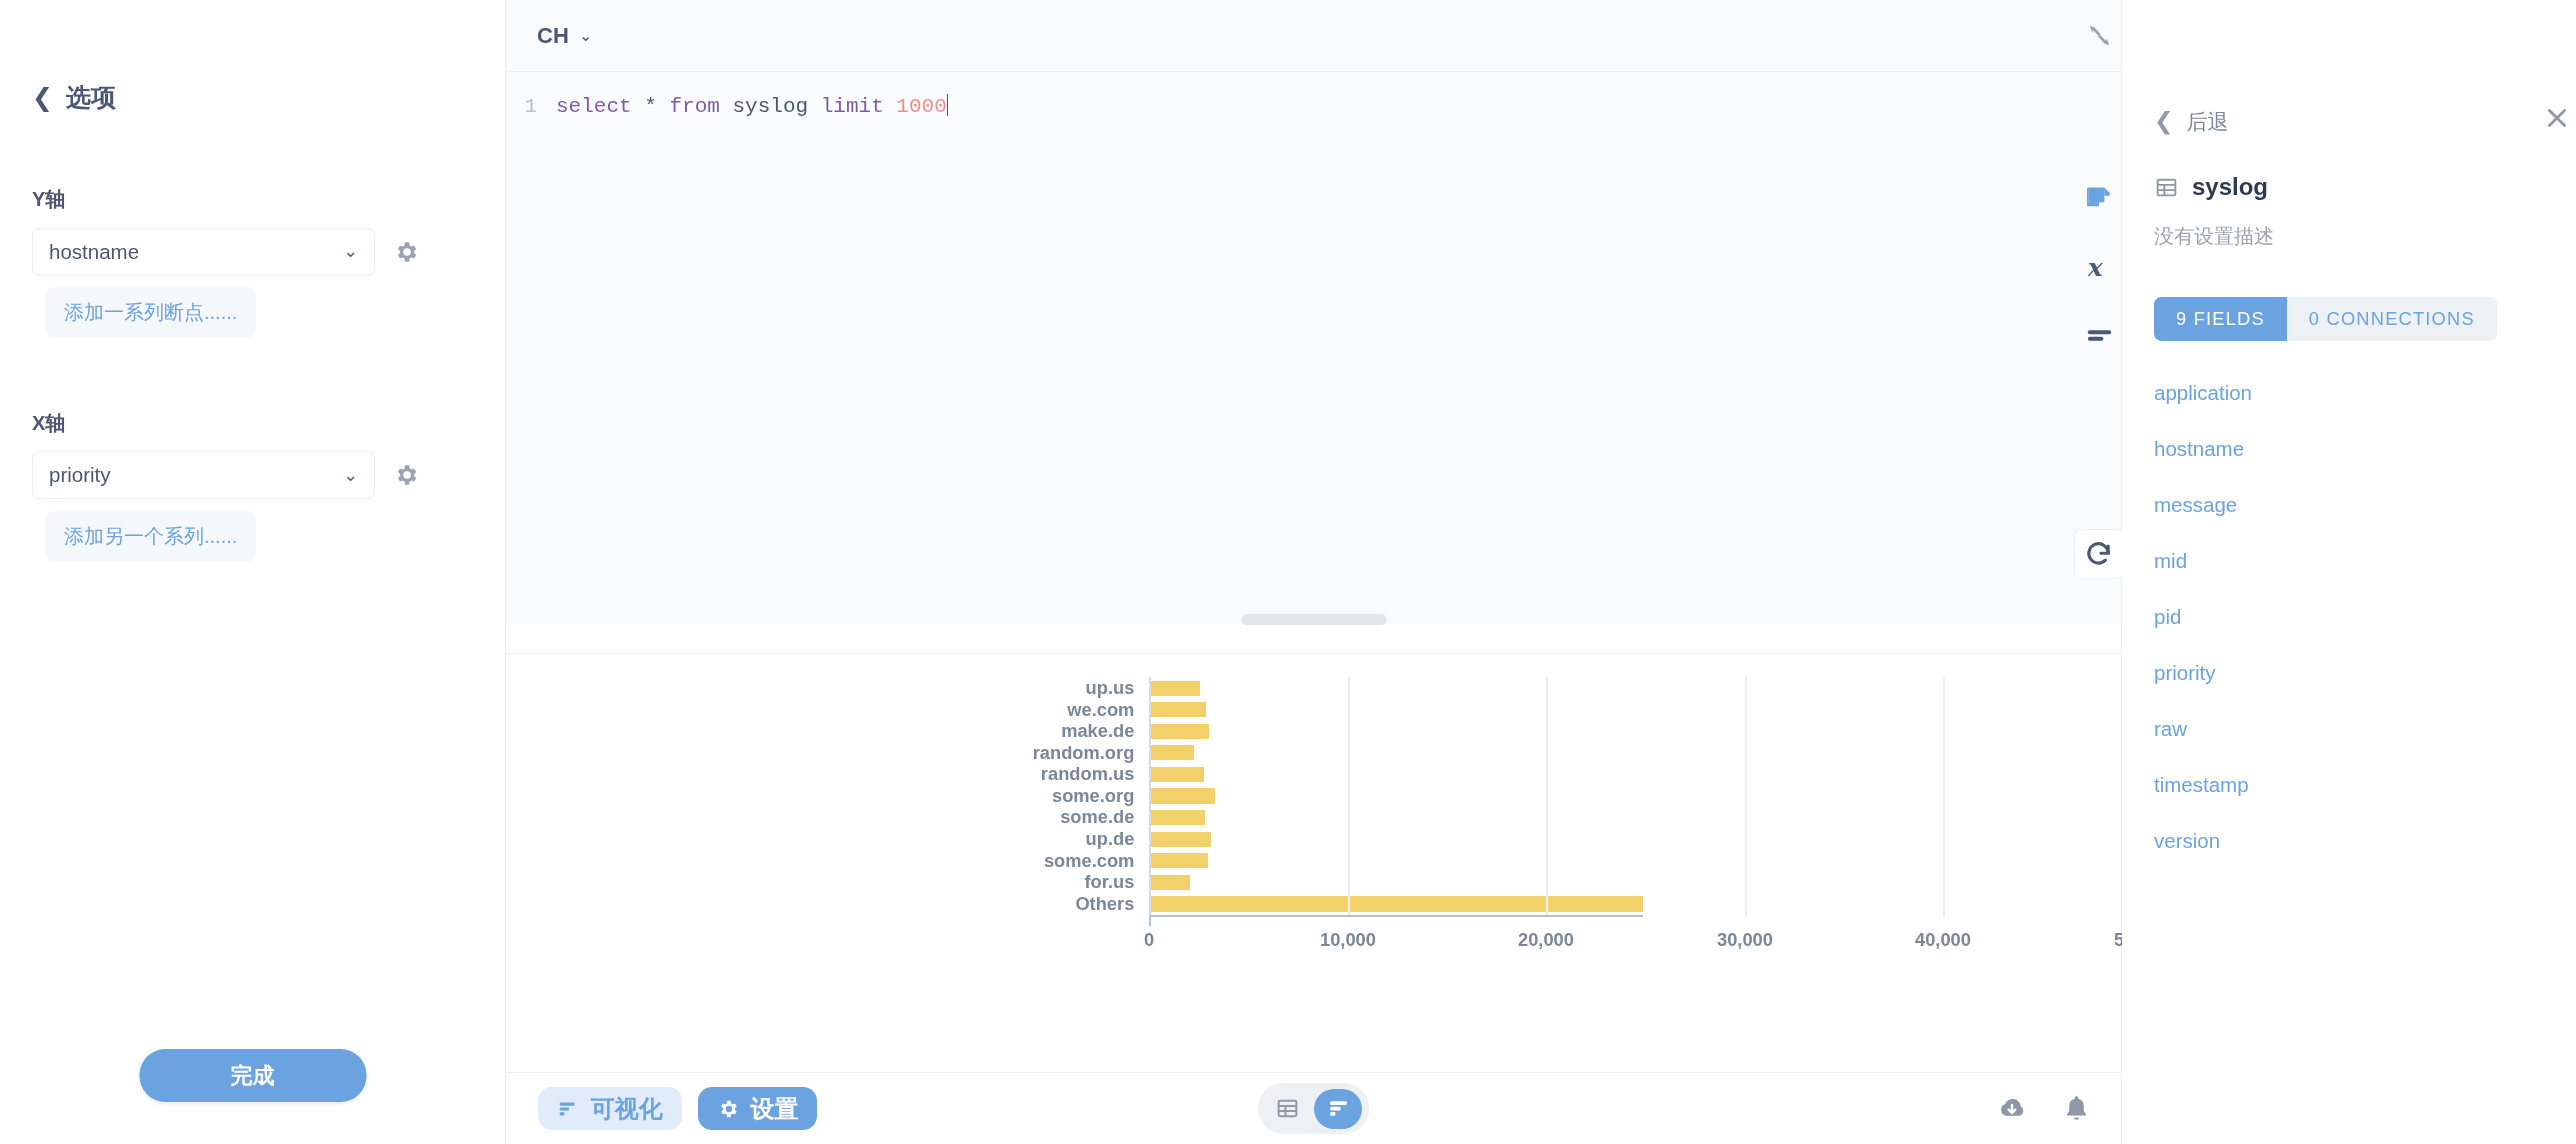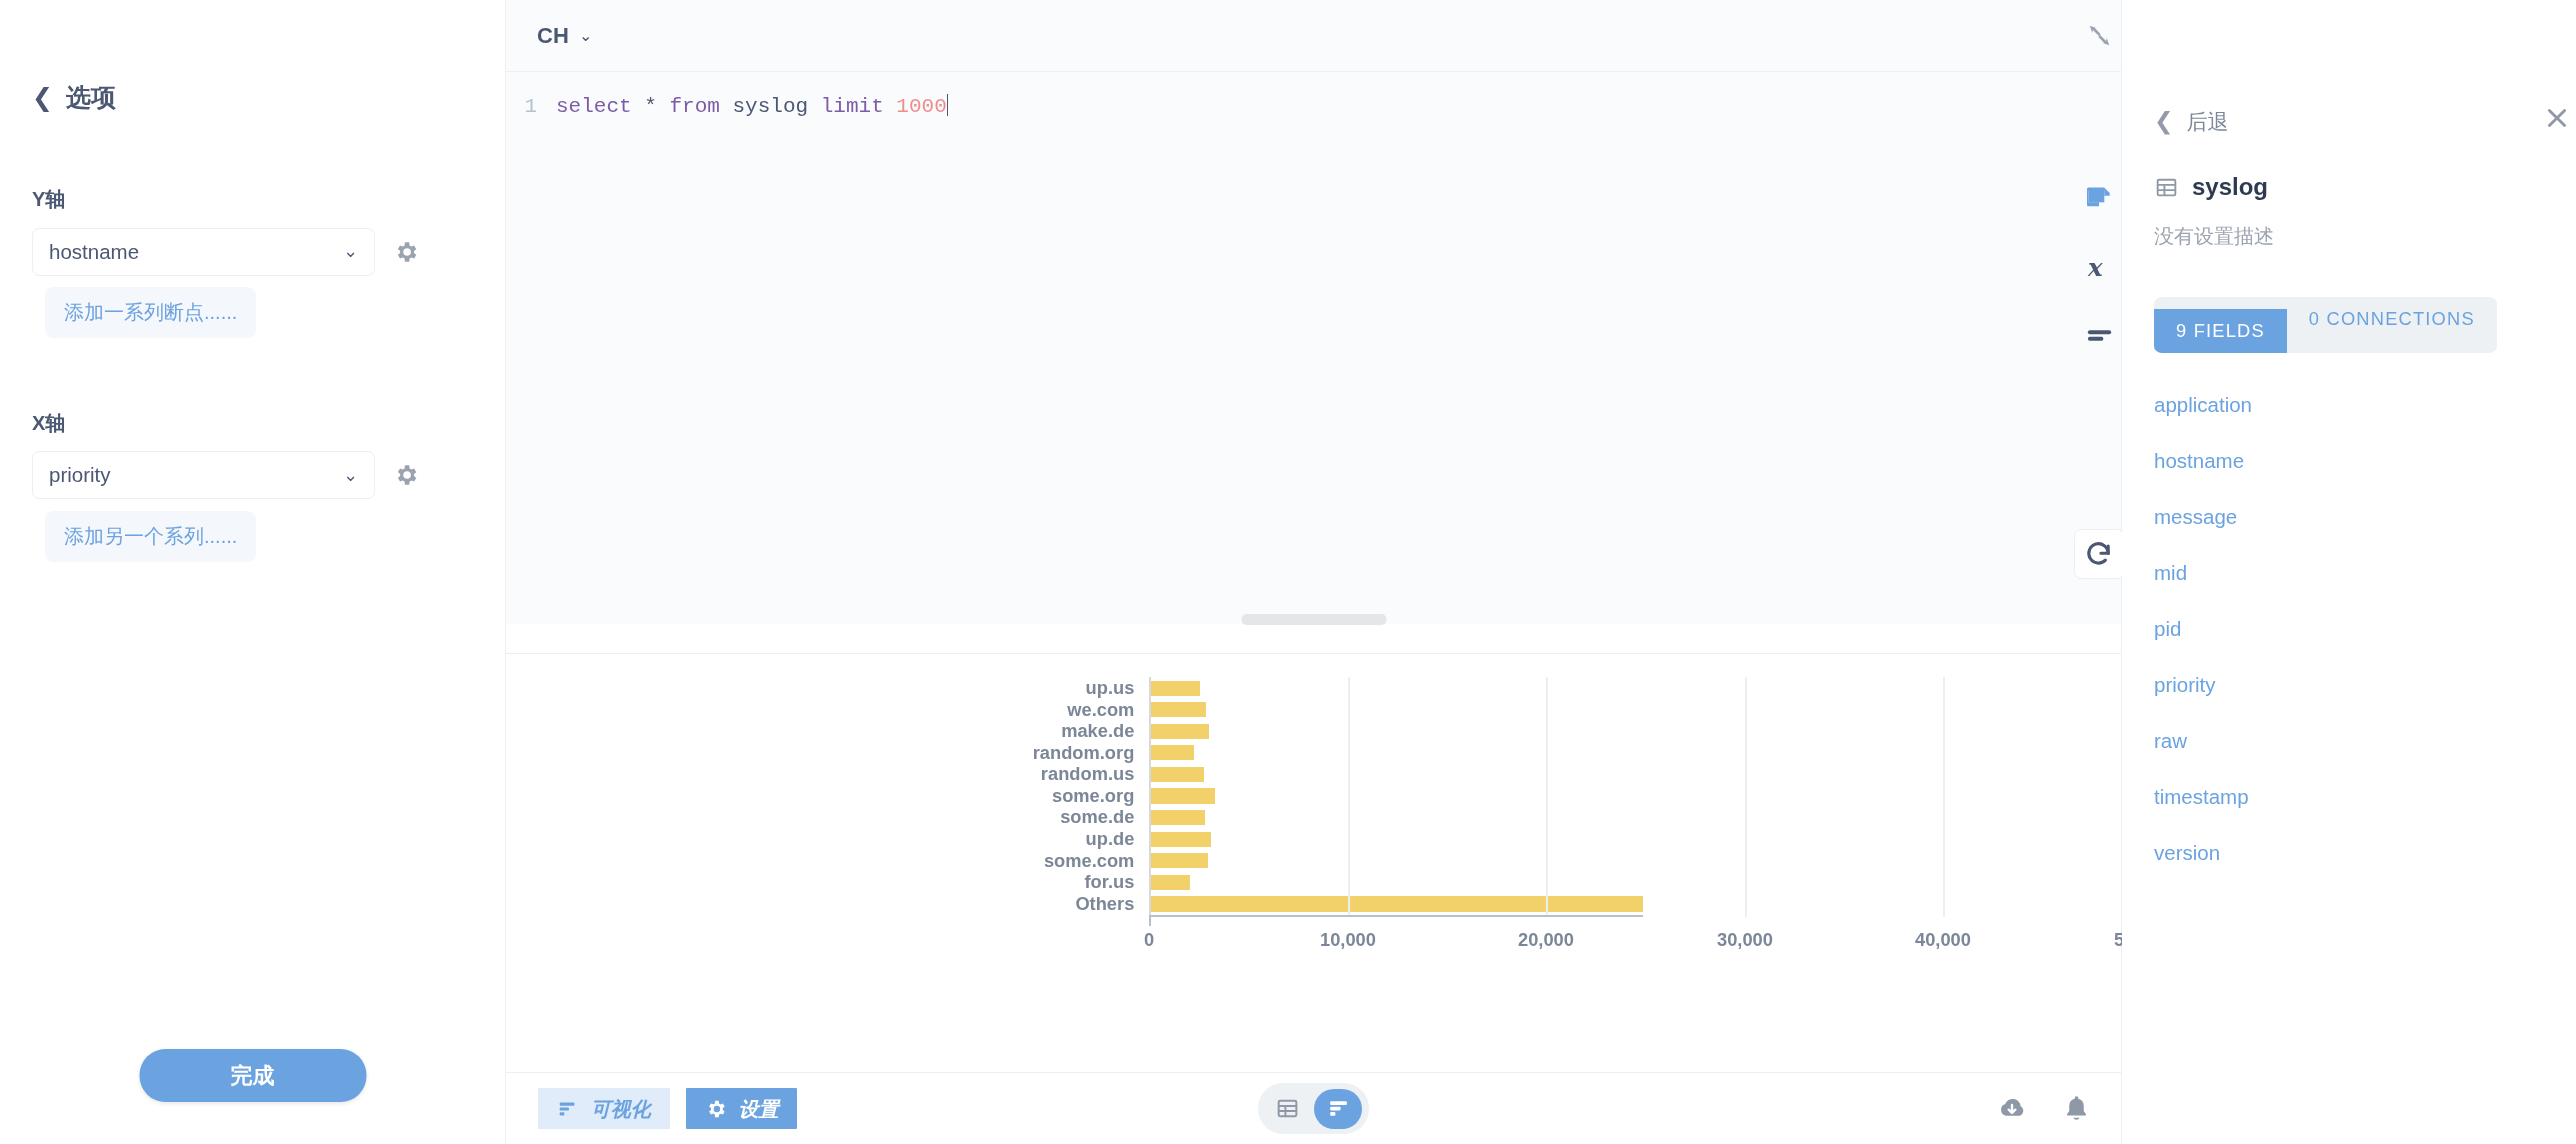--- a/index.html
+++ b/index.html
@@ -135,22 +135,22 @@
   
   .bottombar {
     height: 72px; flex: 0 0 72px;
     border-top: 1.5px solid #edf0f2;
     display: flex; align-items: center; position: relative;
     padding: 0 29px 0 32px; background: #fff;
   }
   .bb-left { display: flex; gap: 16px; }
   .bb-btn {
     display: flex; align-items: center; gap: 11.7px;
-    border-radius: 1px; padding: 9.5px 19px; cursor: pointer;
-    font-size: 20px; font-weight: 700; line-height: 1; font-style: italic;
+    border-radius: 14px; padding: 9.5px 19px; cursor: pointer;
+    font-size: 24px; font-weight: 700; line-height: 1;
   }
   .bb-btn.off { background: #e0ecf9; color: #6ba2e0; }
   .bb-btn.on  { background: #6ba2e0; color: #ffffff; }
   .bb-center {
     position: absolute; left: 50%; transform: translateX(-50%);
     display: flex; align-items: center; gap: 4.4px;
     background: #eef1f3; border-radius: 25px; padding: 5.9px 7.3px;
   }
   .seg { width: 45px; height: 40px; border-radius: 20px; display: flex; align-items: center; justify-content: center; cursor: pointer; }
   .seg.active { background: #6ba2e0; width: 48px; }
@@ -162,21 +162,21 @@
   .rp-head { display: flex; align-items: center; margin-top: 108px; }
   .rp-back { display: flex; align-items: center; gap: 13px; cursor: pointer; }
   .rp-back .chev { font-size: 23.4px; color: #949aab; font-weight: 700; line-height: 1;}
   .rp-back .lbl { font-size: 21px; color: #7b8798; }
   .rp-close { position: absolute; right: 4.4px; top: 103px; width: 29px; height: 29px; cursor: pointer; display:flex;align-items:center;justify-content:center;}
   .rp-title { display: flex; align-items: center; gap: 13px; margin-top: 37px; }
   .rp-title .t { font-size: 24px; font-weight: 700; color: #2e3a4f; }
   .rp-desc { margin-top: 22px; font-size: 20px; color: #9aa3af; }
   .rp-tabs { display: inline-flex; margin-top: 47px; border-radius: 7.3px; overflow: hidden; background: #eef1f3; }
   .rp-tab { padding: 13px 22px; font-size: 18.3px; letter-spacing: 1.2px; cursor: pointer; line-height: 1;}
-  .rp-tab.on { background: #6ba2e0; color: #fff; margin-top: 12px; }
+  .rp-tab.on { background: #6ba2e0; color: #fff; }
   .rp-tab.off { color: #6ba2e0; }
   .field { margin-top: 32px; font-size: 20.5px; color: #6ba2e0; cursor: pointer; }
   .field:first-of-type { margin-top: 40px; }
 </style>
 </head>
 <body>
 
 <div class="app">
 
 

